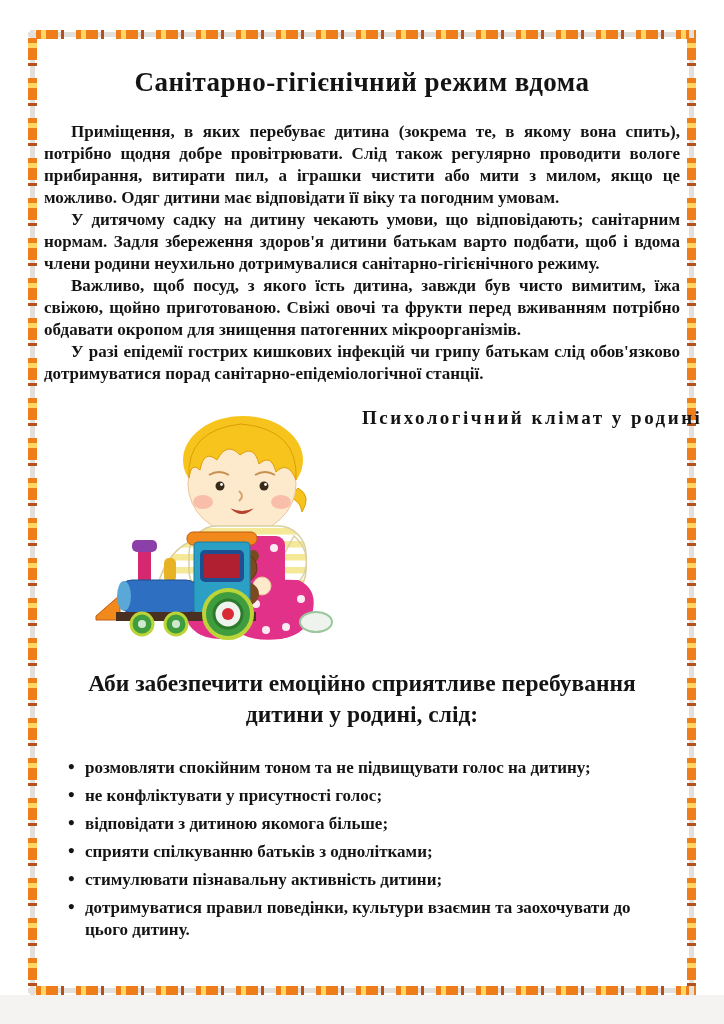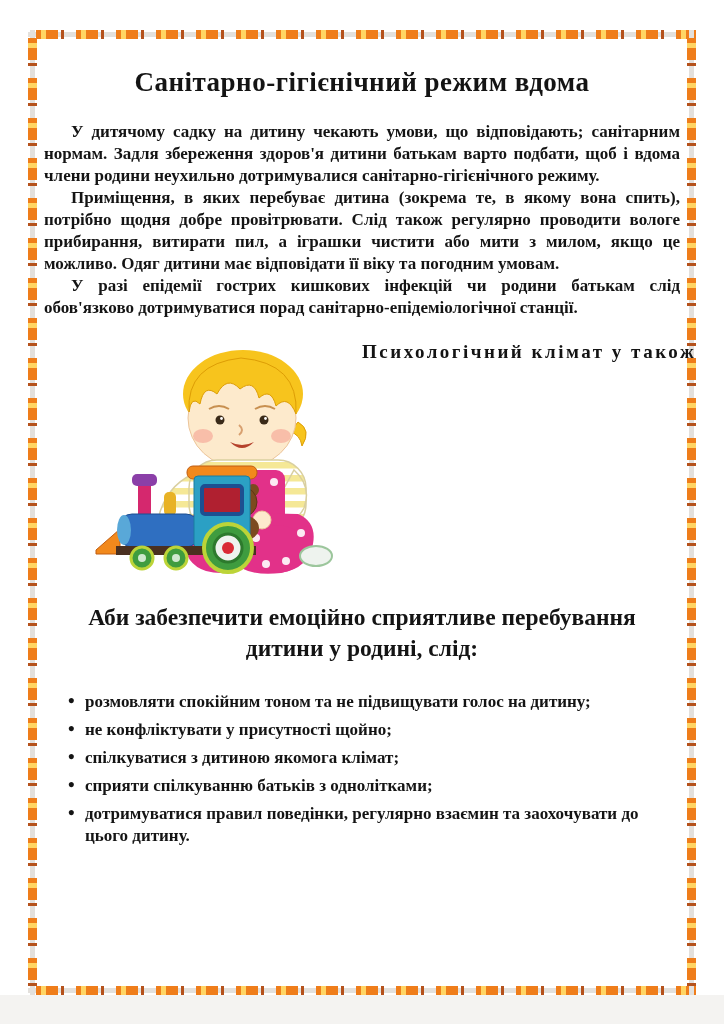--- a/index.html
+++ b/index.html
@@ -72,23 +72,24 @@
 
   <div class="bh top"></div>
   <div class="bh bottom"></div>
   <div class="bv left"></div>
   <div class="bv right"></div>
 
   <div class="content">
 
     <h1 class="doc-title">Санітарно-гігієнічний режим вдома</h1>
 
+    <p class="para">Приміщення, в яких перебуває дитина (зокрема те, в якому вона спить), потрібно щодня добре провітрювати. Слід також регулярно проводити вологе прибирання, витирати пил, а іграшки чистити або мити з милом, якщо це можливо. Одяг дитини має відповідати її віку та погодним умовам.</p>
     <p class="para">У дитячому садку на дитину чекають умови, що відповідають; санітарним нормам. Задля збереження здоров'я дитини батькам варто подбати, щоб і вдома члени родини неухильно дотримувалися санітарно-гігієнічного режиму.</p>
-    <p class="para">Приміщення, в яких перебуває дитина (зокрема те, в якому вона спить), потрібно щодня добре провітрювати. Слід також регулярно проводити вологе прибирання, витирати пил, а іграшки чистити або мити з милом, якщо це можливо. Одяг дитини має відповідати її віку та погодним умовам.</p>
-    <p class="para">У разі епідемії гострих кишкових інфекцій чи родини батькам слід обов'язково дотримуватися порад санітарно-епідеміологічної станції.</p>
+    <p class="para">Важливо, щоб посуд, з якого їсть дитина, завжди був чисто вимитим, їжа свіжою, щойно приготованою. Свіжі овочі та фрукти перед вживанням потрібно обдавати окропом для знищення патогенних мікроорганізмів.</p>
+    <p class="para">У разі епідемії гострих кишкових інфекцій чи грипу батькам слід обов'язково дотримуватися порад санітарно-епідеміологічної станції.</p>
 
     <div class="two-col">
 
       <div class="illustration">
         <svg viewBox="0 0 258 246" width="258" height="246">
           <defs>
             <pattern id="stripes" width="12" height="13" patternUnits="userSpaceOnUse">
               <rect width="12" height="13" fill="#ffffff"></rect>
               <rect width="12" height="6.5" fill="#f5e896"></rect>
             </pattern>
@@ -169,28 +170,29 @@
             <circle cx="86" cy="226" r="11" fill="#3f9c3f" stroke="#bcd438" stroke-width="3"></circle>
             <circle cx="86" cy="226" r="4" fill="#cfe8cf"></circle>
             <circle cx="138" cy="216" r="24" fill="#3f9c3f" stroke="#bcd438" stroke-width="4"></circle>
             <circle cx="138" cy="216" r="14" fill="#eef3ee" stroke="#2d7a2d" stroke-width="3"></circle>
             <circle cx="138" cy="216" r="6" fill="#d92b35"></circle>
           </g>
         </svg>
       </div>
 
       <div class="right-col">
-        <h2 class="family-heading">Психологічний клімат у також</h2>
+        <h2 class="family-heading">Психологічний клімат у родині</h2>
       </div>
     </div>
 
     <h2 class="emotional-heading">Аби забезпечити емоційно сприятливе перебування дитини у родині, слід:</h2>
 
     <ul class="recommendations">
       <li>розмовляти спокійним тоном та не підвищувати голос на дитину;</li>
-      <li>не конфліктувати у присутності щойно;</li>
-      <li>спілкуватися з дитиною якомога клімат;</li>
+      <li>не конфліктувати у присутності голос;</li>
+      <li>відповідати з дитиною якомога більше;</li>
       <li>сприяти спілкуванню батьків з однолітками;</li>
-      <li>дотримуватися правил поведінки, регулярно взаємин та заохочувати до цього дитину.</li>
+      <li>стимулювати пізнавальну активність дитини;</li>
+      <li>дотримуватися правил поведінки, культури взаємин та заохочувати до цього дитину.</li>
     </ul>
 
   </div>
 </div>
 
 </body></html>

